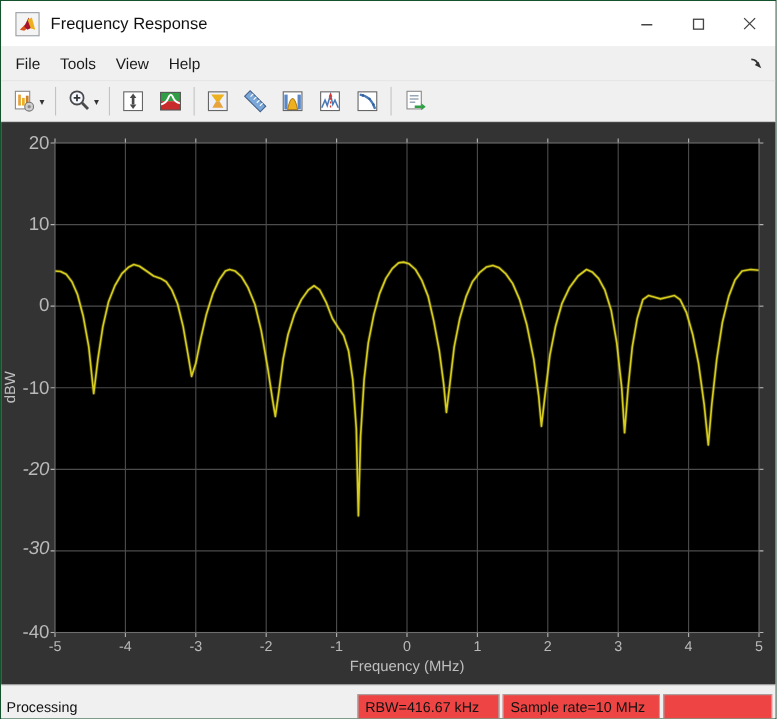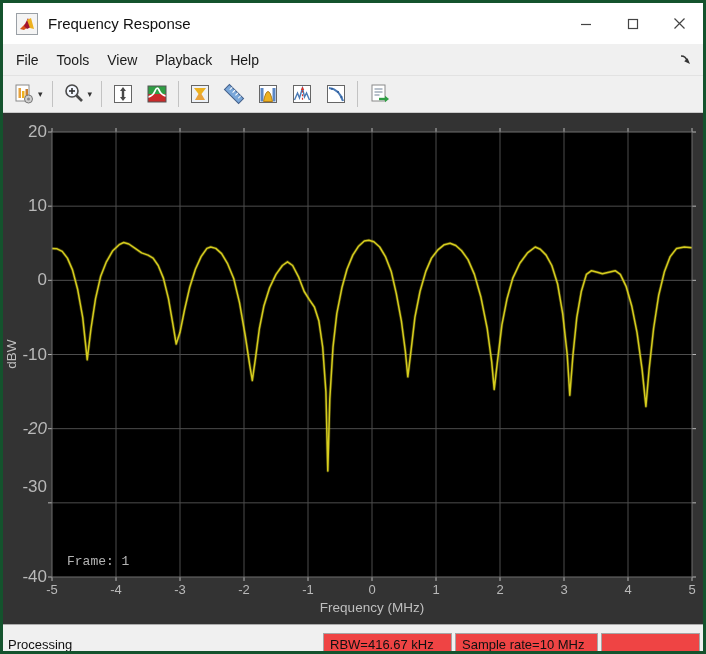--- a/index.html
+++ b/index.html
@@ -1,20 +1,20 @@
 <!DOCTYPE html>
 <html><head>
 <meta charset="utf-8">
 <style>
   html,body{margin:0;padding:0;background:#d8d8d8;}
   *{box-sizing:border-box;}
   #window{
     position:relative;width:706px;height:654px;
     font-family:"Liberation Sans",sans-serif;
-    border:3px solid #14532d;background:#f0f0f0;overflow:hidden;
+    border:1px solid #14532d;background:#f0f0f0;overflow:hidden;
   }
   
   .titlebar{height:41px;background:#ffffff;display:flex;align-items:center;}
   .app-icon{width:22px;height:22px;margin:0 10px 0 13px;border:1px solid #9aa0a6;
     background:#f4f4f4;display:flex;align-items:center;justify-content:center;}
   .title-text{font-size:15px;color:#111;flex:1 1 auto;white-space:nowrap;}
   .win-btn{width:47px;height:41px;display:flex;align-items:center;justify-content:center;cursor:default;}
   .win-btn svg{display:block;}
   
   .menubar{height:32px;background:#f0f0f0;display:flex;align-items:center;
@@ -83,21 +83,20 @@
           <path d="M1.5 1.5 L11.5 11.5 M11.5 1.5 L1.5 11.5" stroke="#444" stroke-width="1.2"></path>
         </svg>
     </div>
   </div>
 
   <div class="menubar">
     <div id="menu-items" style="display: flex; text-align: center;">
         <div class="menu-item">File</div>
         <div class="menu-item">Tools</div>
         <div class="menu-item">View</div>
-        <div class="menu-item">Playback</div>
         <div class="menu-item">Help</div>
       </div>
     <div class="menubar-spacer"></div>
     <div class="dock-btn">
       <svg width="13" height="13" viewBox="0 0 13 13">
         <path d="M2 3 q5 0 6 5" fill="none" stroke="#333" stroke-width="1.6"></path>
         <polygon points="5.2,8.2 11,11 8.6,5.2" fill="#333"></polygon>
       </svg>
     </div>
   </div>
@@ -271,28 +270,27 @@
         <line x1="584" y1="4" x2="584" y2="8" stroke="#b5b5b5"></line>
         <line x1="648" y1="453" x2="648" y2="457" stroke="#b5b5b5"></line>
         <line x1="648" y1="4" x2="648" y2="8" stroke="#b5b5b5"></line>
         <polyline points="8.0,124.4 13.1,124.8 18.2,127.4 23.4,134.1 28.5,145.9 33.6,165.2 38.7,193.4 43.2,235.7 47.0,204.5 51.5,174.9 56.6,152.6 62.4,137.8 68.8,126.7 75.2,120.7 79.7,118.5 84.8,120.0 91.2,124.4 97.6,128.9 104.0,131.1 109.1,134.1 114.2,141.5 119.4,154.1 124.5,174.9 129.0,200.8 132.2,220.1 136.0,208.3 140.5,186.0 145.6,163.8 151.4,145.2 157.1,132.6 162.9,124.4 166.7,123.0 171.8,124.4 177.6,129.6 183.4,139.3 189.8,154.8 195.5,178.6 201.3,212.0 205.8,241.6 208.3,256.5 211.5,234.2 215.4,204.5 219.8,182.3 225.6,163.8 232.0,150.4 238.4,141.5 243.5,137.8 248.6,141.5 254.4,152.6 260.2,167.5 265.3,175.6 270.4,183.0 274.9,197.1 278.7,223.1 281.9,267.6 283.8,346.9 285.8,275.0 289.0,223.1 292.8,189.7 297.9,163.8 303.0,145.2 308.8,131.1 314.6,122.2 320.3,117.0 324.8,116.3 329.9,117.8 335.7,123.0 341.4,132.6 347.2,147.4 352.3,169.7 357.4,197.1 361.3,226.8 363.8,252.8 367.0,226.8 370.9,193.4 376.0,167.5 381.8,147.4 387.5,134.1 393.9,125.9 400.3,120.7 406.1,119.3 411.8,121.5 417.6,126.7 424.0,135.6 430.4,150.4 436.8,172.7 443.2,204.5 447.7,237.9 450.2,265.4 453.4,237.9 457.9,200.8 463.0,174.9 468.8,154.1 475.8,139.3 483.5,128.9 491.2,123.0 496.3,125.2 502.1,131.1 507.8,141.5 513.6,160.0 518.7,189.7 523.2,230.5 525.8,271.3 529.0,230.5 532.8,193.4 537.3,167.5 542.4,150.4 547.5,146.7 553.3,148.2 558.4,149.7 564.8,148.2 571.2,146.7 576.3,150.4 582.1,162.3 587.8,182.3 593.0,208.3 598.1,245.3 601.9,282.4 605.1,245.3 609.6,204.5 614.7,171.2 620.5,147.4 626.2,132.6 632.6,124.4 640.3,123.0 648.0,123.7" fill="none" stroke="#d6cd1e" stroke-width="3" opacity="0.28" stroke-linejoin="round"></polyline>
         <polyline points="8.0,124.4 13.1,124.8 18.2,127.4 23.4,134.1 28.5,145.9 33.6,165.2 38.7,193.4 43.2,235.7 47.0,204.5 51.5,174.9 56.6,152.6 62.4,137.8 68.8,126.7 75.2,120.7 79.7,118.5 84.8,120.0 91.2,124.4 97.6,128.9 104.0,131.1 109.1,134.1 114.2,141.5 119.4,154.1 124.5,174.9 129.0,200.8 132.2,220.1 136.0,208.3 140.5,186.0 145.6,163.8 151.4,145.2 157.1,132.6 162.9,124.4 166.7,123.0 171.8,124.4 177.6,129.6 183.4,139.3 189.8,154.8 195.5,178.6 201.3,212.0 205.8,241.6 208.3,256.5 211.5,234.2 215.4,204.5 219.8,182.3 225.6,163.8 232.0,150.4 238.4,141.5 243.5,137.8 248.6,141.5 254.4,152.6 260.2,167.5 265.3,175.6 270.4,183.0 274.9,197.1 278.7,223.1 281.9,267.6 283.8,346.9 285.8,275.0 289.0,223.1 292.8,189.7 297.9,163.8 303.0,145.2 308.8,131.1 314.6,122.2 320.3,117.0 324.8,116.3 329.9,117.8 335.7,123.0 341.4,132.6 347.2,147.4 352.3,169.7 357.4,197.1 361.3,226.8 363.8,252.8 367.0,226.8 370.9,193.4 376.0,167.5 381.8,147.4 387.5,134.1 393.9,125.9 400.3,120.7 406.1,119.3 411.8,121.5 417.6,126.7 424.0,135.6 430.4,150.4 436.8,172.7 443.2,204.5 447.7,237.9 450.2,265.4 453.4,237.9 457.9,200.8 463.0,174.9 468.8,154.1 475.8,139.3 483.5,128.9 491.2,123.0 496.3,125.2 502.1,131.1 507.8,141.5 513.6,160.0 518.7,189.7 523.2,230.5 525.8,271.3 529.0,230.5 532.8,193.4 537.3,167.5 542.4,150.4 547.5,146.7 553.3,148.2 558.4,149.7 564.8,148.2 571.2,146.7 576.3,150.4 582.1,162.3 587.8,182.3 593.0,208.3 598.1,245.3 601.9,282.4 605.1,245.3 609.6,204.5 614.7,171.2 620.5,147.4 626.2,132.6 632.6,124.4 640.3,123.0 648.0,123.7" fill="none" stroke="#d6cd1e" stroke-width="1.5" stroke-linejoin="round"></polyline>
         <rect x="8" y="8" width="640" height="445" fill="none" stroke="#6e6e6e" stroke-width="1"></rect>
       </svg>
     <div class="yaxis-label">dBW</div>
     <div class="xaxis-label">Frequency (MHz)</div>
     <div class="frame-overlay">
-      <div>Frame: 1</div>
     </div>
   <div class="ytick-label" style="top: 11px;">20</div>
       <div class="ytick-label" style="top: 85.1667px;">10</div>
       <div class="ytick-label" style="top: 159.333px;">0</div>
       <div class="ytick-label" style="top: 233.5px;">-10</div>
       <div class="ytick-label" style="top: 307.667px; font-style: italic;">-20</div>
-      <div class="ytick-label" style="top: 366px;">-30</div>
+      <div class="ytick-label" style="top: 380px; font-style: italic;">-30</div>
       <div class="ytick-label" style="top: 456px;">-40</div>
       <div class="xtick-label" style="left: 25px; top: 469px;">-5</div>
       <div class="xtick-label" style="left: 89px; top: 469px;">-4</div>
       <div class="xtick-label" style="left: 153px; top: 469px;">-3</div>
       <div class="xtick-label" style="left: 217px; top: 469px;">-2</div>
       <div class="xtick-label" style="left: 281px; top: 469px;">-1</div>
       <div class="xtick-label" style="left: 345px; top: 469px;">0</div>
       <div class="xtick-label" style="left: 409px; top: 469px;">1</div>
       <div class="xtick-label" style="left: 473px; top: 469px;">2</div>
       <div class="xtick-label" style="left: 537px; top: 469px;">3</div>

